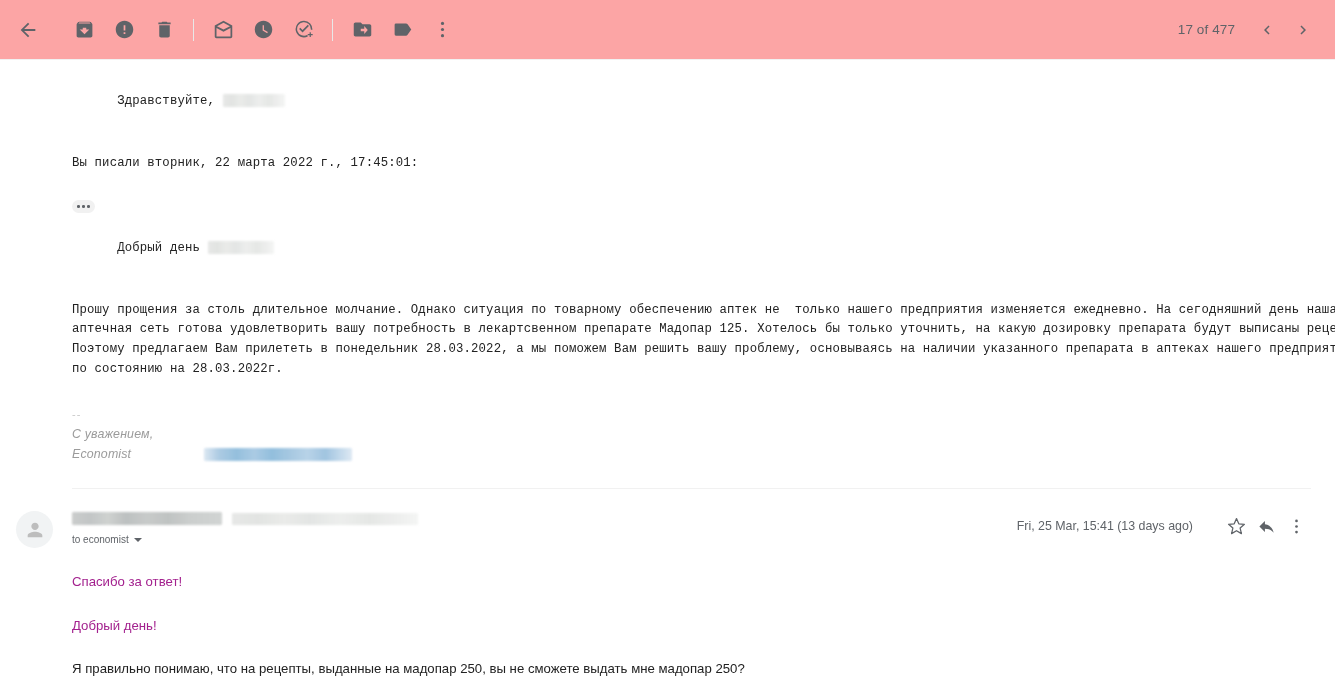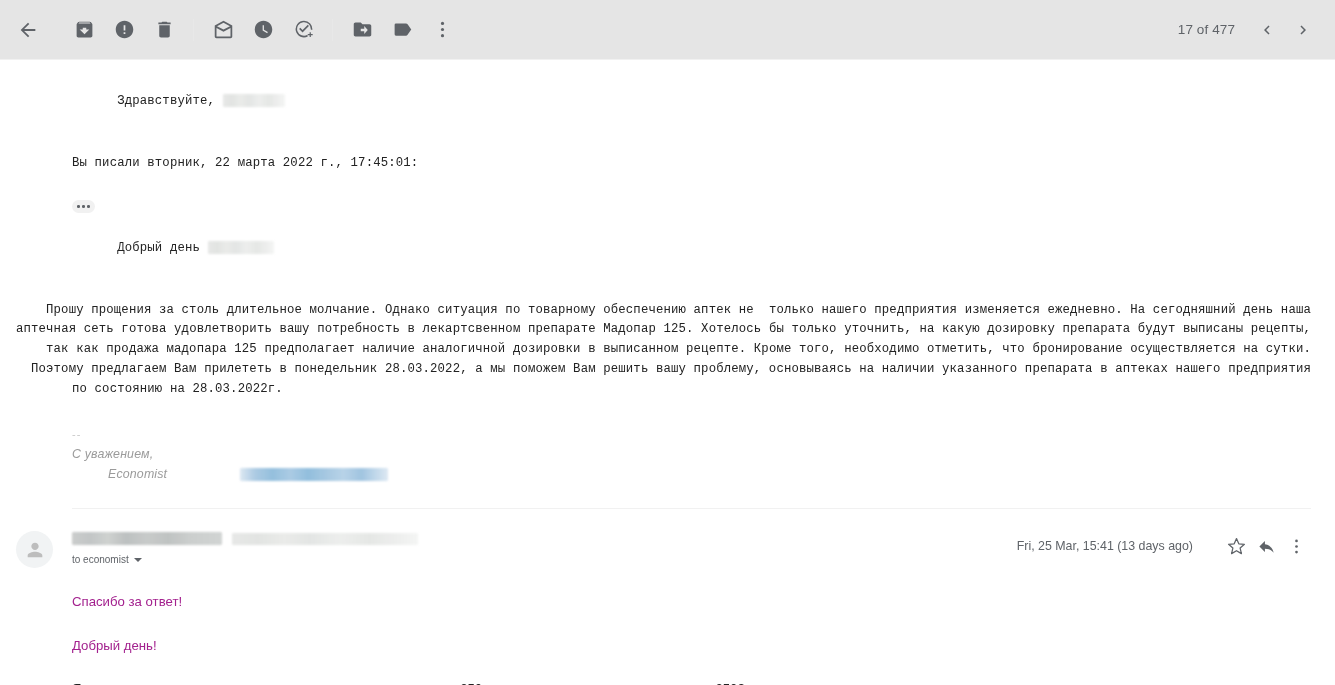--- a/index.html
+++ b/index.html
@@ -12,21 +12,21 @@
   }
 
   
   .toolbar {
     position: relative;
     height: 60px;
     display: flex;
     align-items: center;
     padding: 0 14px 0 8px;
     border-bottom: 1px solid #f1f1f1;
-    background: #e5e5e5;
+    background: #fca5a5;
   }
   .tb-btn {
     width: 40px; height: 40px;
     display: flex; align-items: center; justify-content: center;
     border-radius: 50%;
     cursor: pointer;
     flex: 0 0 auto;
   }
   .tb-btn svg { display: block; }
   .tb-gap-md { width: 16px; flex: 0 0 auto; }
@@ -104,40 +104,40 @@
   .trim-dots i {
     width: 2.6px; height: 2.6px; border-radius: 50%;
     background: #5f6368; display: block;
   }
 
   .para-justify {
     text-align: justify;
   }
   .jline {
     display: flex;
-    justify-content: flex-end;
+    justify-content: flex-start;
     white-space: pre;
   }
   .jline.last { justify-content: flex-start; }
 
   .sig {
     margin-top: 26px;
     font-size: 12.4px;
     line-height: 1.62;
     color: #9b9b9b;
     font-style: italic;
     font-family: "Liberation Sans", sans-serif;
   }
   .sig .dashes {
     color: #c8c8c8;
     font-style: normal;
     letter-spacing: 1px;
     font-size: 11px;
   }
-  .sig-row { display: flex; align-items: center; margin-left: 36px; }
+  .sig-row { display: flex; align-items: center; }
 
   .msg-divider {
     height: 1px;
     background: #f1f1f1;
     margin: 24px 0 0 0;
   }
 
   
   .reply-msg {
     padding: 16px 24px 0 16px;
@@ -317,23 +317,20 @@
     </div>
 
     <div style="height:22px"></div>
 
     <div class="para-justify">
       <div class="jline">
         <span>Прошу прощения за столь длительное молчание. Однако ситуация по товарному обеспечению аптек не  только нашего предприятия изменяется ежедневно. На сегодняшний день наша</span>
       </div>
       <div class="jline">
         <span>аптечная сеть готова удовлетворить вашу потребность в лекартсвенном препарате Мадопар 125. Хотелось бы только уточнить, на какую дозировку препарата будут выписаны рецепты,</span>
-      </div>
-      <div class="jline">
-        <span>так как продажа мадопара 125 предполагает наличие аналогичной дозировки в выписанном рецепте. Кроме того, необходимо отметить, что бронирование осуществляется на сутки.</span>
       </div>
       <div class="jline">
         <span>Поэтому предлагаем Вам прилететь в понедельник 28.03.2022, а мы поможем Вам решить вашу проблему, основываясь на наличии указанного препарата в аптеках нашего предприятия</span>
       </div>
       <div class="jline last">
         <span>по состоянию на 28.03.2022г.</span>
       </div>
     </div>
 
     <div class="sig">

